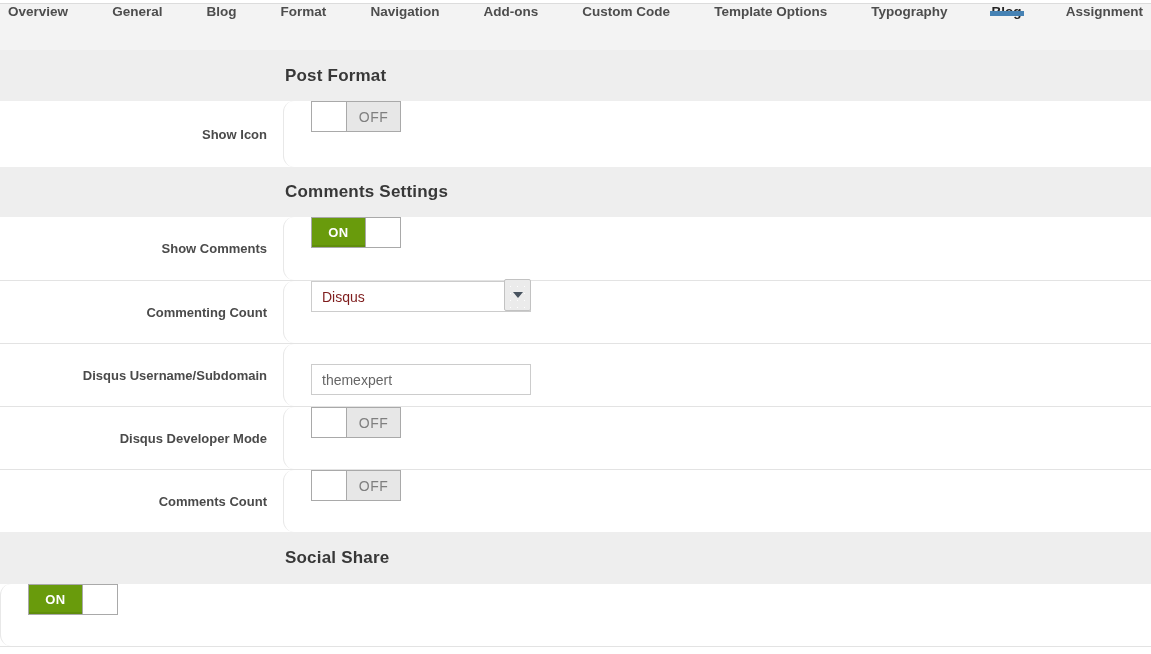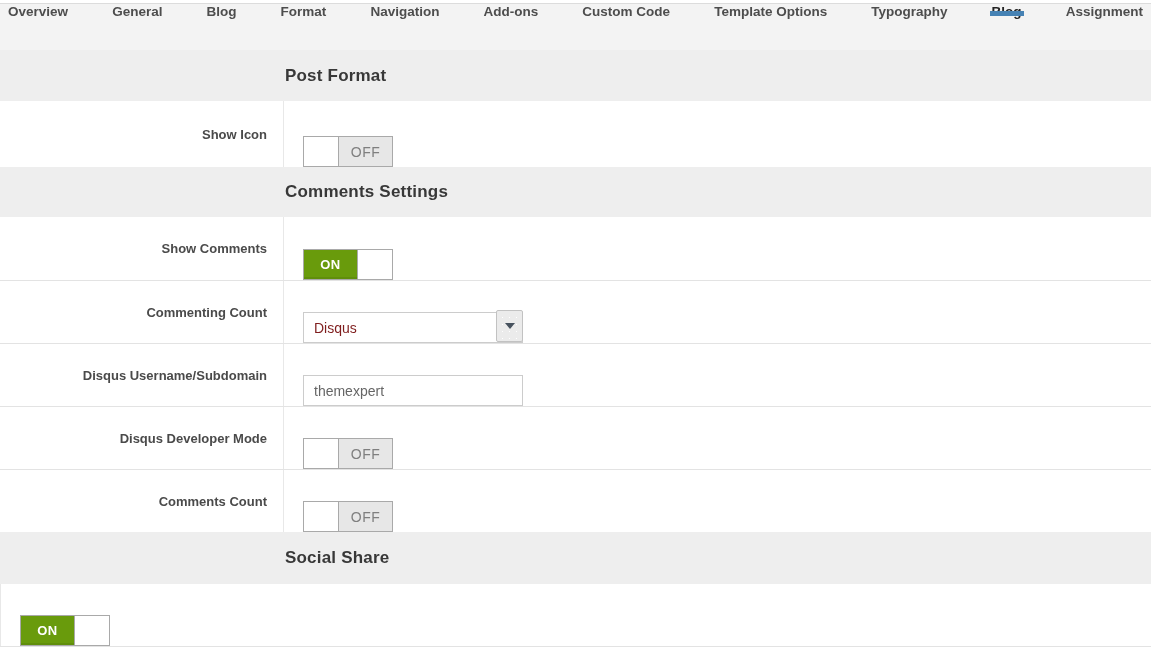--- a/index.html
+++ b/index.html
@@ -81,22 +81,23 @@
     padding-right: 16px;
     text-align: right;
     font-size: 13px;
     font-weight: bold;
     color: #4a4a4a;
   }
   .row-control {
     flex: 1;
     border-left: 1px solid #e8e8e8;
     display: flex;
-    align-items: flex-end;
-    padding-left: 19px;
+    align-items: flex-start;
+    padding-left: 27px;
+    border-radius: 11px;
   }
 
   
   .toggle {
     width: 90px;
     height: 31px;
     border: 1px solid #a9a9a9;
     background: #ffffff;
     display: flex;
     cursor: pointer;
@@ -174,20 +175,21 @@
   .text-input {
     width: 220px;
     height: 31px;
     border: 1px solid #cccccc;
     background: #ffffff;
     padding: 0 10px;
     font-size: 14px;
     color: #666666;
     font-family: "Liberation Sans", sans-serif;
     outline: none;
+    margin-top: 20px;
   }
 
   .page-bottom { height: 6px; background: #ffffff; }
 </style>
 </head>
 <body>
 
 <div class="top-strip"></div>
 
 <nav class="tab-bar">

